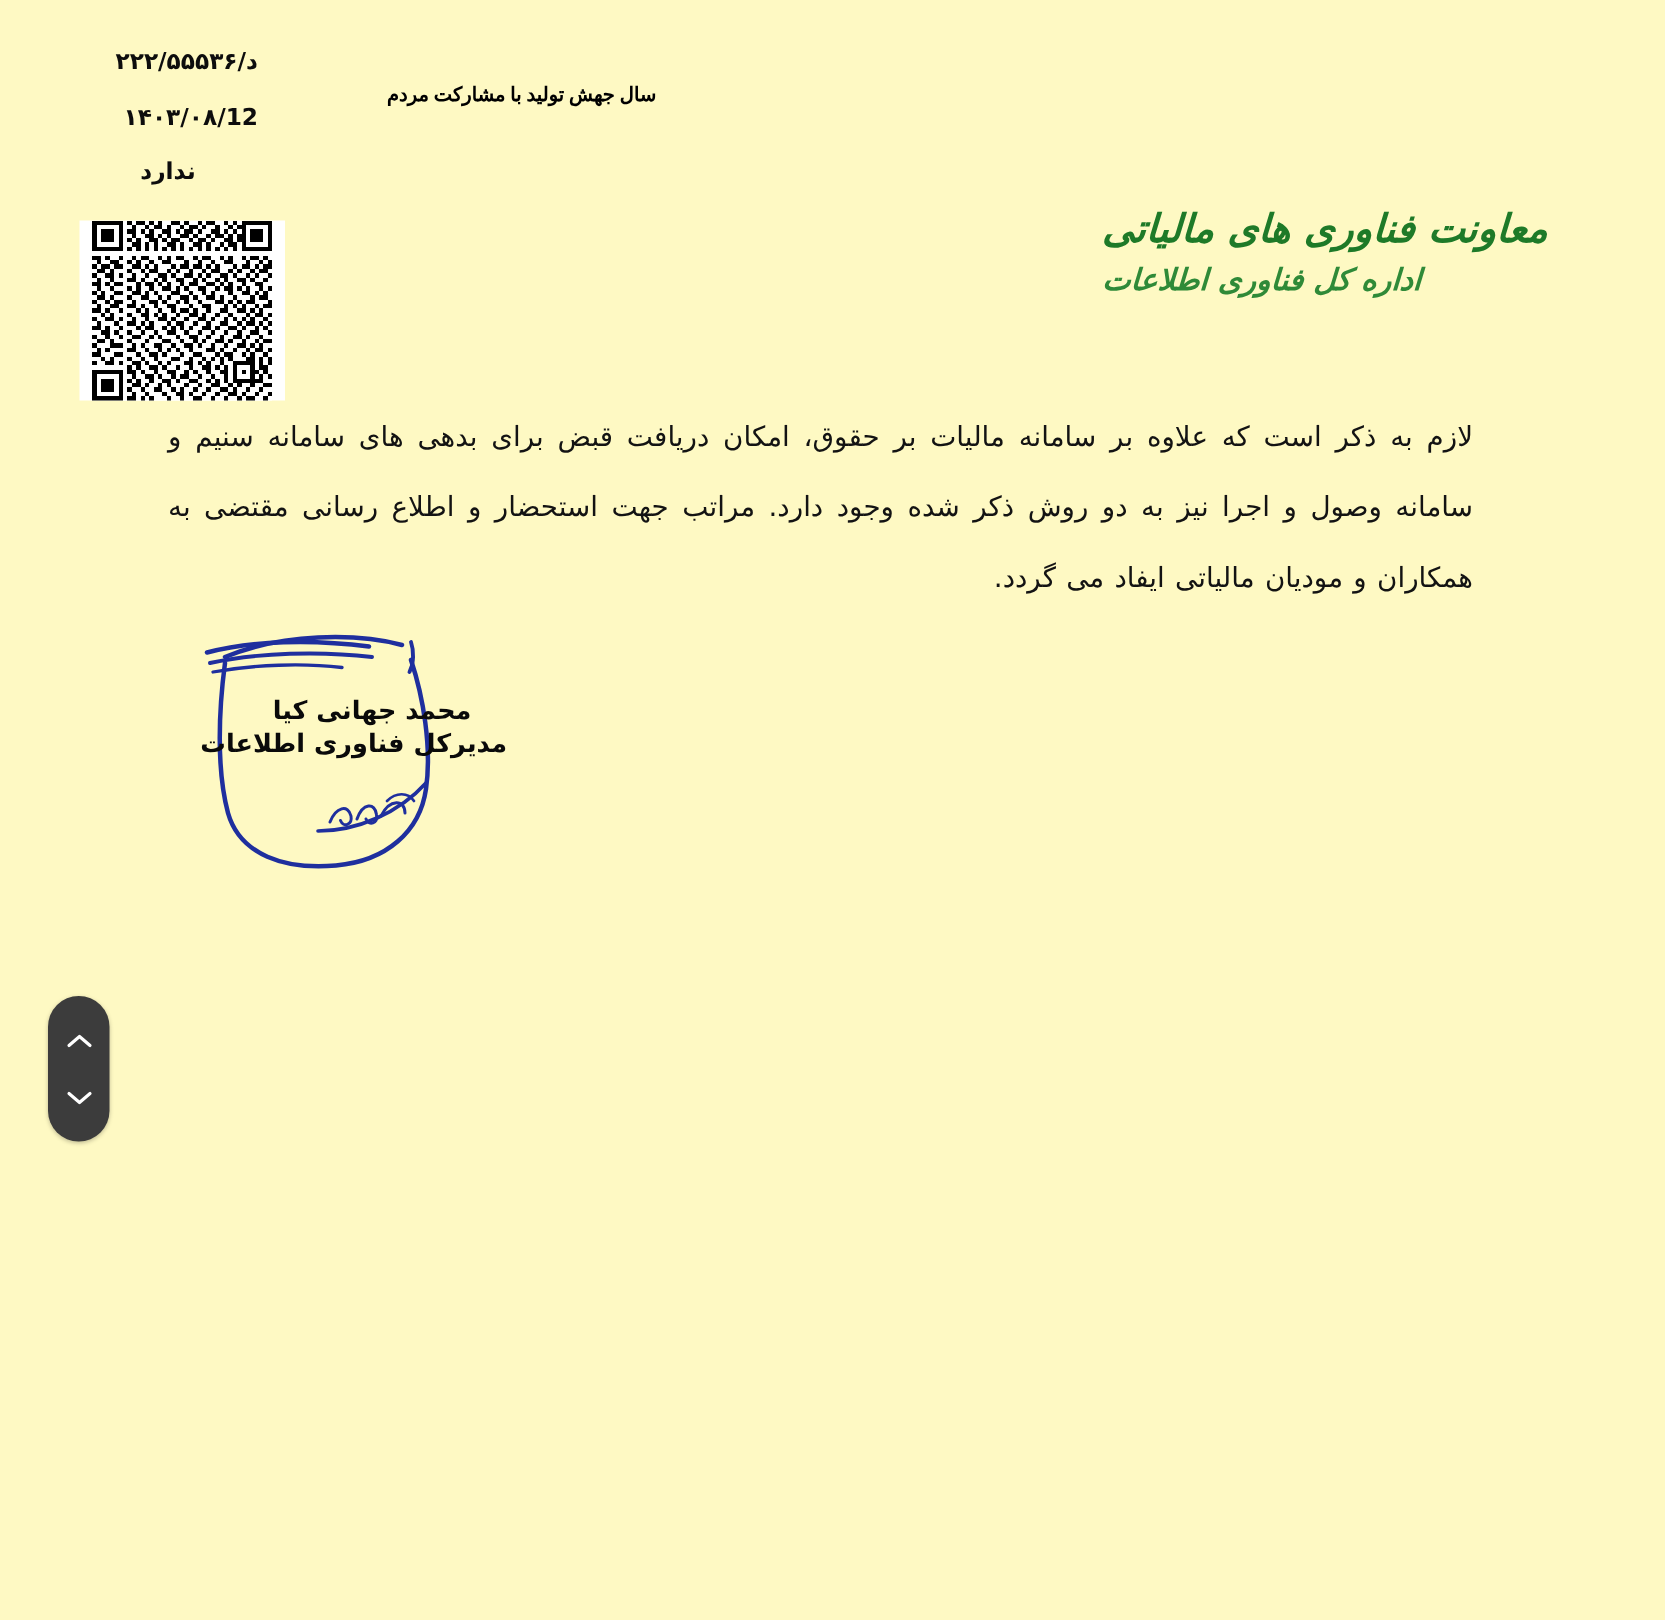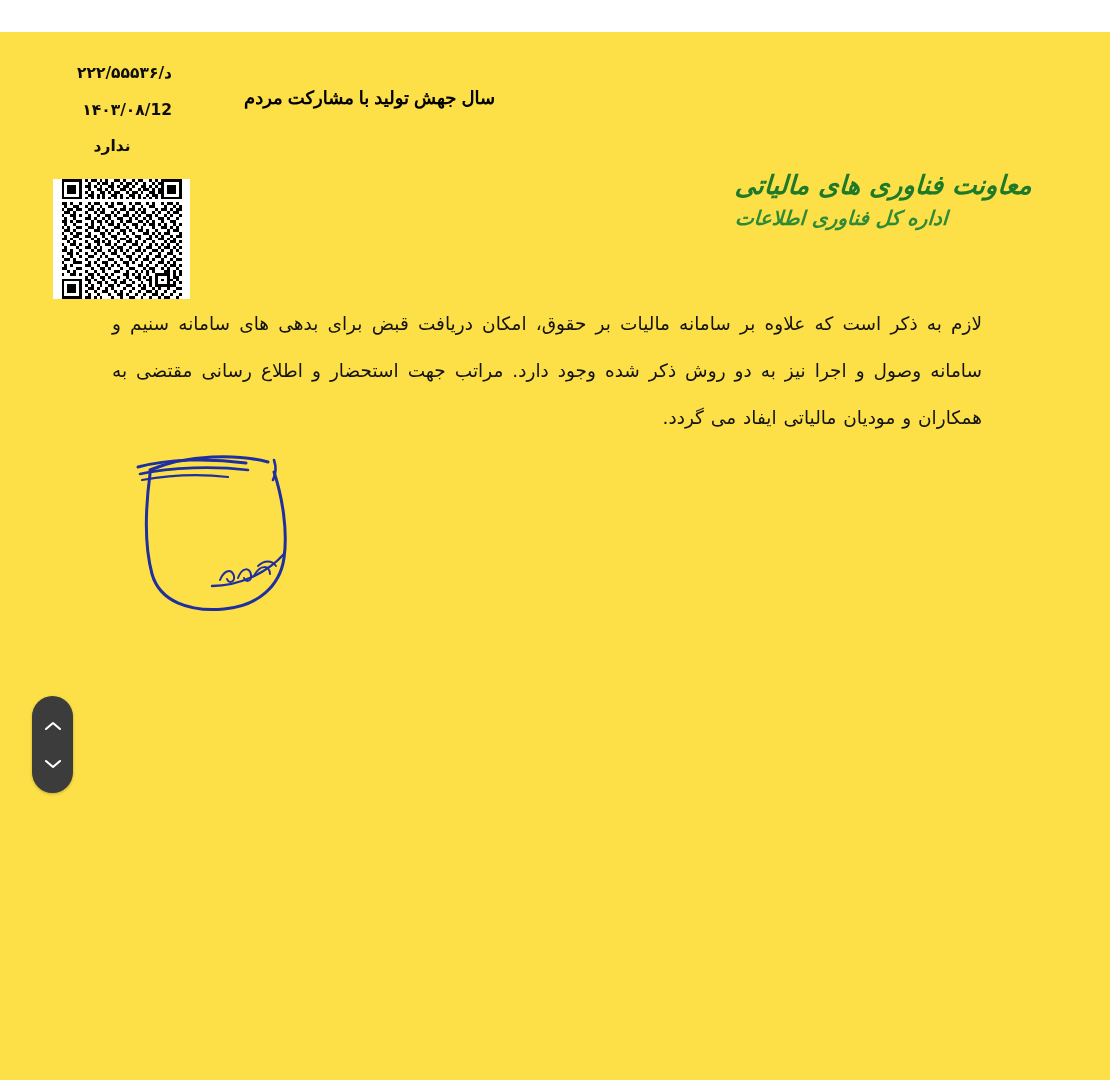--- a/index.html
+++ b/index.html
@@ -12,22 +12,21 @@
     height: 1080px;
     position: relative;
     overflow: hidden;
     font-family: "DejaVu Sans", "Liberation Sans", sans-serif;
     color: #111111;
   }
 
   .page {
     position: absolute;
     inset: 0;
-    background: #fde047;
-    margin-top: 32px;
+    background: #fef9c3;
   }
 
   
   .meta {
     position: absolute;
     top: 34px;
     left: 22px;
     width: 150px;
     text-align: right;
     direction: rtl;
@@ -42,23 +41,23 @@
     white-space: nowrap;
   }
   .meta-line.ref   { margin: 0 0 0 0; }
   .meta-line.date  { margin-top: 21px; padding-left: 14px; }
   .meta-line.attach{ margin-top: 21px; padding-left: 30px; text-align: center; }
 
   
   .slogan {
     position: absolute;
     top: 55px;
-    left: 244px;
-    font-family: Liberation Sans, sans-serif;
-    font-size: 18px;
+    left: 258px;
+    font-family: Liberation Serif, serif;
+    font-size: 13px;
     font-weight: 700;
     color: #000000;
     direction: rtl;
     white-space: nowrap;
     letter-spacing: -.1px;
   }
 
   
   .qr-wrap {
     position: absolute;
@@ -278,20 +277,24 @@
         <path d="M84 152 C110 152, 138 140, 156 120" stroke-width="2.4"></path>
 
         <path d="M92 146 C96 136, 104 134, 106 142 C107 148, 101 150, 99 145" stroke-width="2"></path>
         <path d="M110 144 C114 133, 122 133, 123 141 C124 147, 118 149, 116 144" stroke-width="2"></path>
         <path d="M126 142 C132 130, 142 131, 142 140" stroke-width="2"></path>
         <path d="M130 132 C136 126, 144 126, 148 132" stroke-width="1.8"></path>
       </g>
     </svg>
   </div>
 
+  <div class="sign-name-block">
+    <div class="sign-name">محمد جهانی کیا</div>
+    <div class="sign-title">مدیرکل فناوری اطلاعات</div>
+  </div>
 
   <div class="page-nav">
     <button class="nav-btn">
       <span>
         <svg width="18" height="12" viewBox="0 0 18 12" aria-hidden="true">
           <path d="M2 9 L9 3 L16 9" fill="none" stroke="#ffffff" stroke-width="2.1" stroke-linecap="round" stroke-linejoin="round"></path>
         </svg>
       </span>
     </button>
     <button class="nav-btn">

